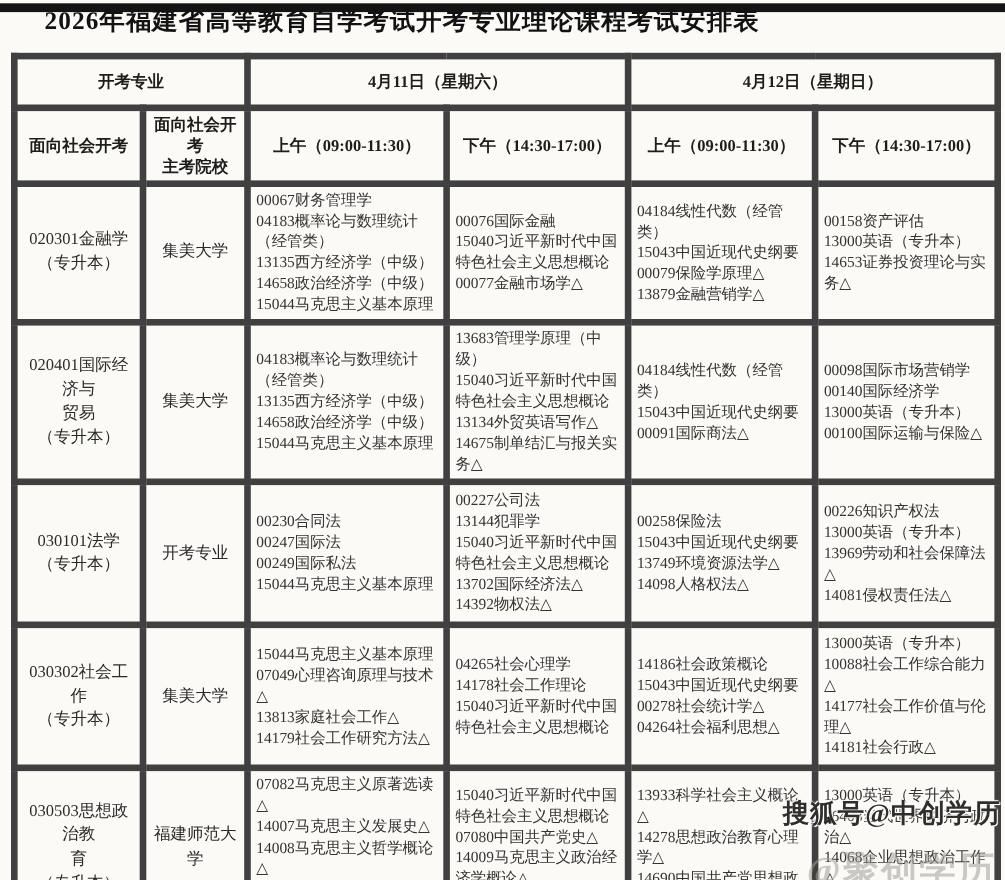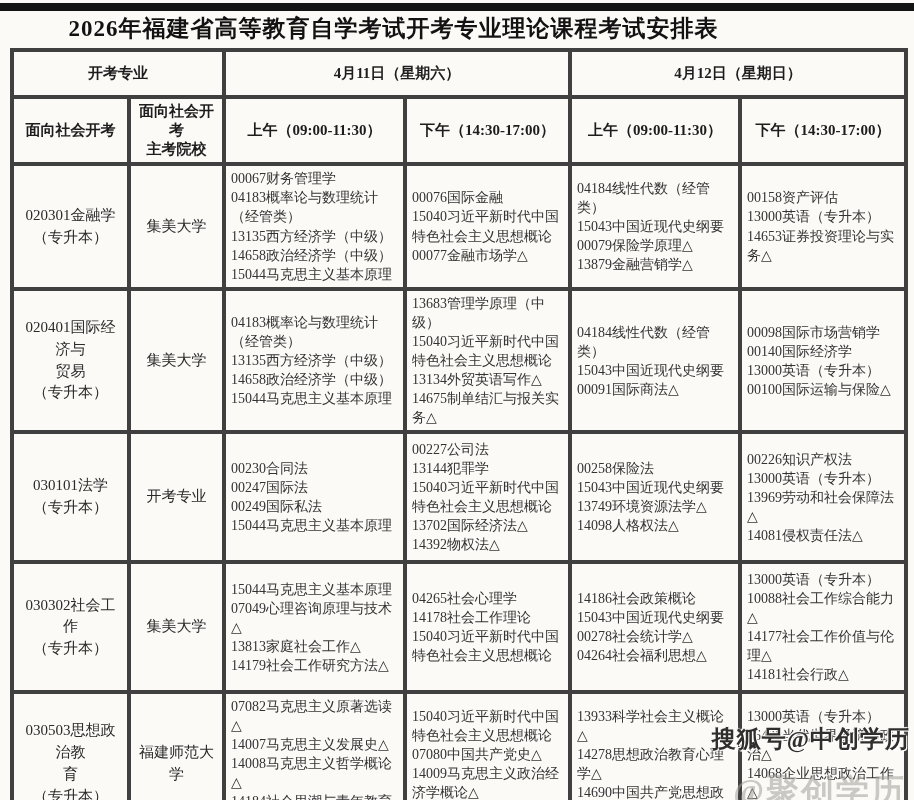--- a/index.html
+++ b/index.html
@@ -8,36 +8,35 @@
     background:#fbfaf7;
     font-family:"Liberation Serif","DejaVu Serif",serif;
     color:#2a2a2a;
     position:relative;
     overflow:hidden;
   }
   .top-bar{
     position:absolute;top:3px;left:0;width:914px;height:8px;background:#141414;
   }
   .page-title{
-    position:absolute;top:13px;left:0;width:731px;
+    position:absolute;top:3px;left:0;width:731px;
     text-align:center;
     font-size:23px;font-weight:bold;color:#121212;
     letter-spacing:1px;
     white-space:nowrap;
-    padding-left:28px;
   }
   table.schedule{
     position:absolute;top:48px;left:10px;
     width:894px;
     border-collapse:collapse;
     table-layout:fixed;
     background:transparent;
   }
   table.schedule th, table.schedule td{
-    border:4px solid #404040;
+    border:6px solid #404040;
     padding:3px 5px;
     overflow:hidden;
   }
   table.schedule{border:3px solid #222;}
   th{
     font-weight:bold;
     font-size:15px;
     text-align:center;
     vertical-align:middle;
     white-space:pre-line;

